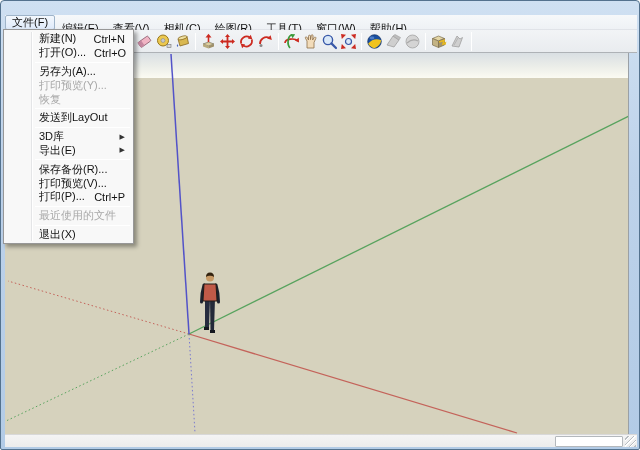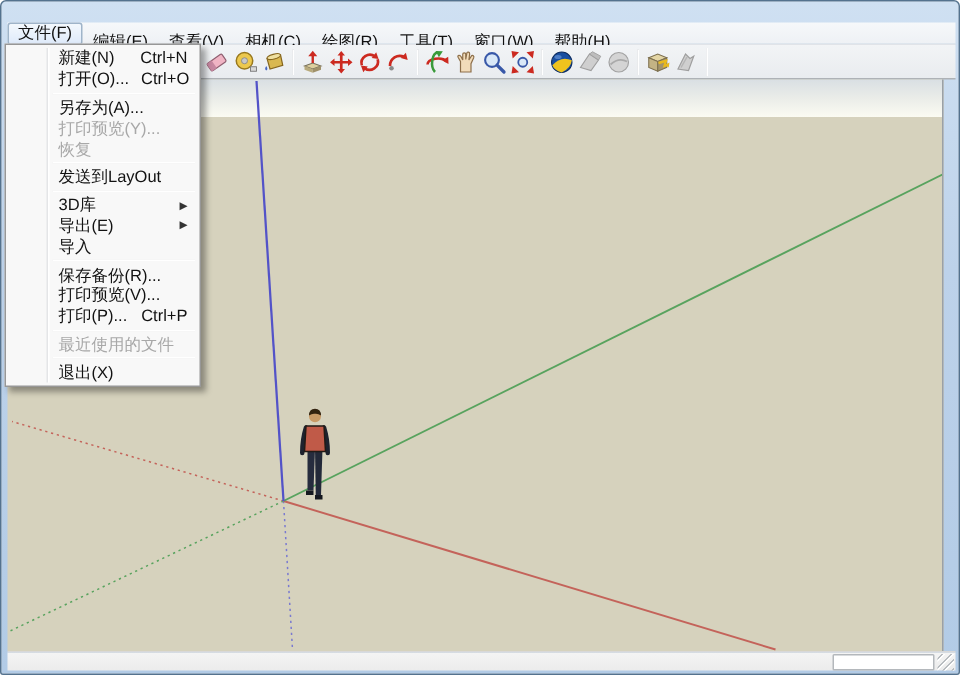--- a/index.html
+++ b/index.html
@@ -277,23 +277,20 @@
     </div>
     <div class="msep"></div>
     <div class="mi">
       <span class="ml">3D库</span>
       <span class="arrow">▶</span>
     </div>
     <div class="mi">
       <span class="ml">导出(E)</span>
       <span class="arrow">▶</span>
     </div>
-    <div class="mi">
-      <span class="ml">导入</span>
-    </div>
     <div class="msep"></div>
     <div class="mi">
       <span class="ml">保存备份(R)...</span>
     </div>
     <div class="mi">
       <span class="ml">打印预览(V)...</span>
     </div>
     <div class="mi">
       <span class="ml">打印(P)...</span>
       <span class="ms">Ctrl+P</span>

